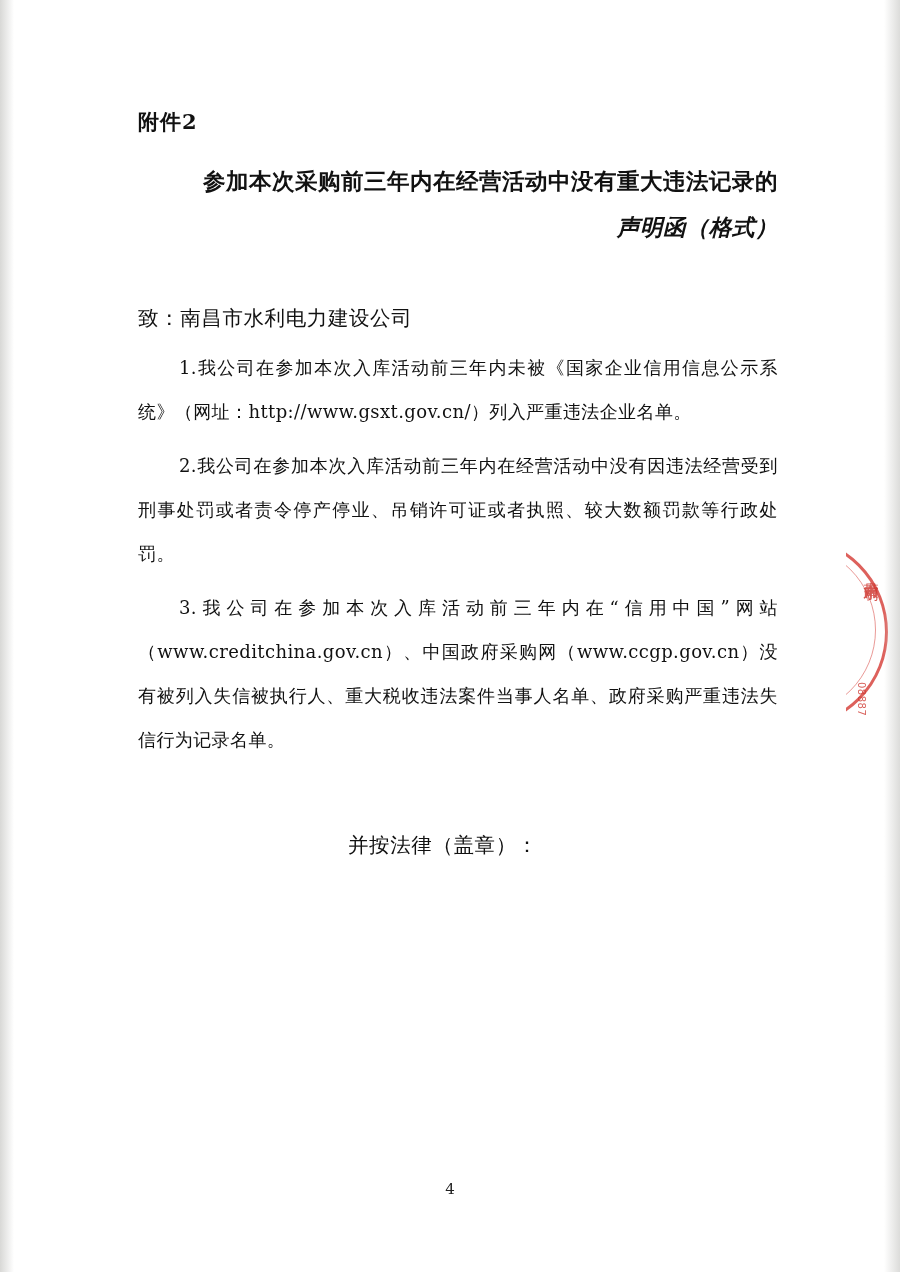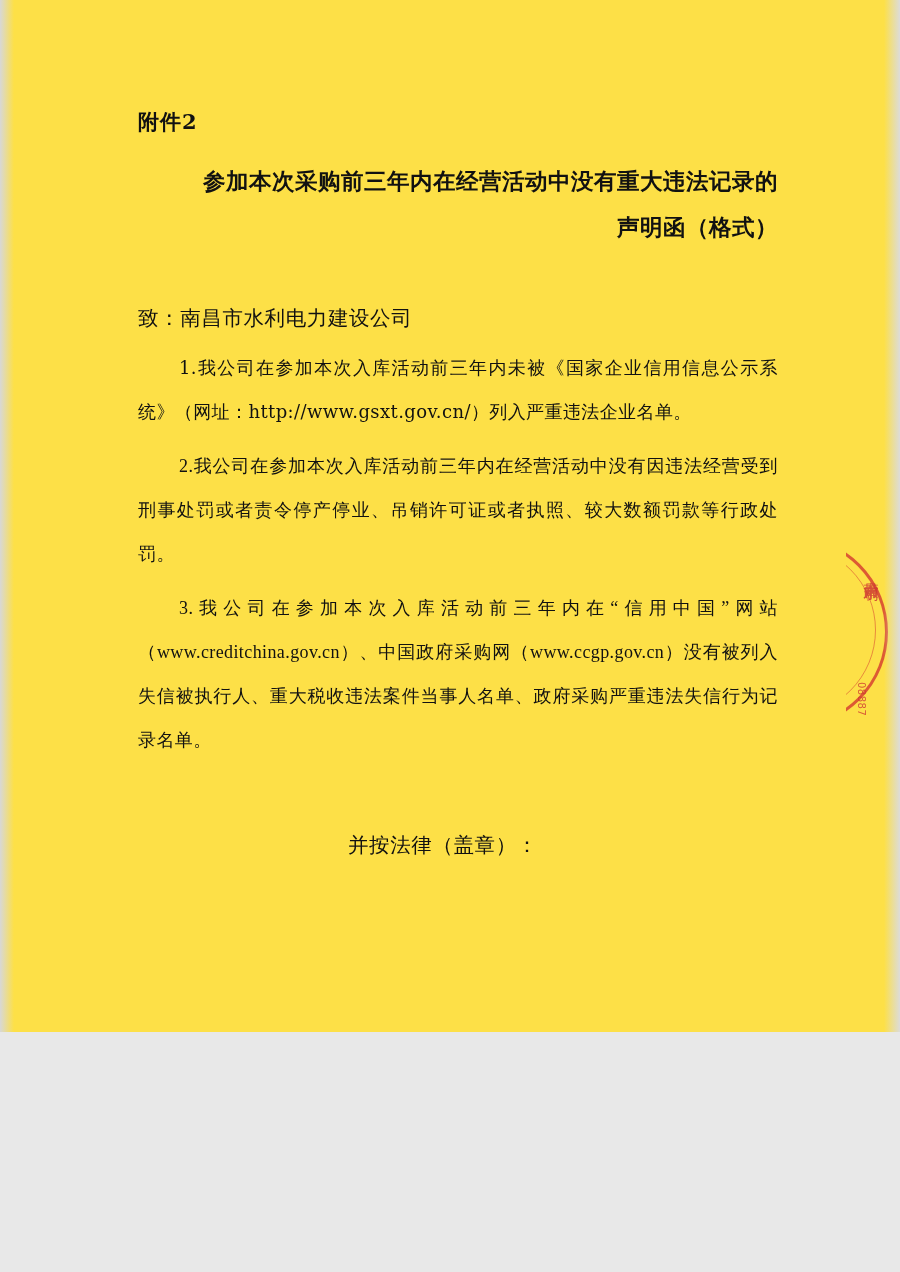--- a/index.html
+++ b/index.html
@@ -8,22 +8,22 @@
   }
   body {
     width: 900px;
     height: 1272px;
     background: #e8e8e8;
     font-family: "Liberation Serif", serif;
   }
   .page {
     position: relative;
     width: 900px;
-    height: 1032px;
-    background: #fde047;
+    height: 1272px;
+    background: #ffffff;
     overflow: hidden;
     box-sizing: border-box;
   }
   
   .page::before {
     content: "";
     position: absolute;
     left: 0; top: 0; bottom: 0;
     width: 14px;
     background: linear-gradient(to right, #d8d8d6, rgba(255,255,255,0));
@@ -56,20 +56,21 @@
     font-family: "DejaVu Serif", serif;
     font-size: 22.5px;
     font-weight: bold;
     color: #111;
     line-height: 46px;
     letter-spacing: 0.5px;
     margin: 0;
   }
   .doc-title .line2 {
     display: block;
+    font-style: italic;
   }
   .addressee {
     margin-top: 54px;
     font-family: Liberation Sans, sans-serif;
     font-size: 20.5px;
     color: #111;
     letter-spacing: 0.6px;
   }
   p.body-par {
     margin: 0;
@@ -77,21 +78,20 @@
     font-family: "DejaVu Serif", serif;
     font-size: 18px;
     line-height: 44px;
     color: #111;
     text-indent: 41px;
     text-align: justify;
     letter-spacing: 0.4px;
   }
   p.body-par.tight {
     margin-top: 10px;
-    font-family: Liberation Serif, serif;
   }
   .sig-block {
     margin-top: 58px;
     padding-left: 210px;
     font-family: "DejaVu Serif", serif;
     font-size: 20.5px;
     color: #111;
     letter-spacing: 0.6px;
   }
   .sig-line {

